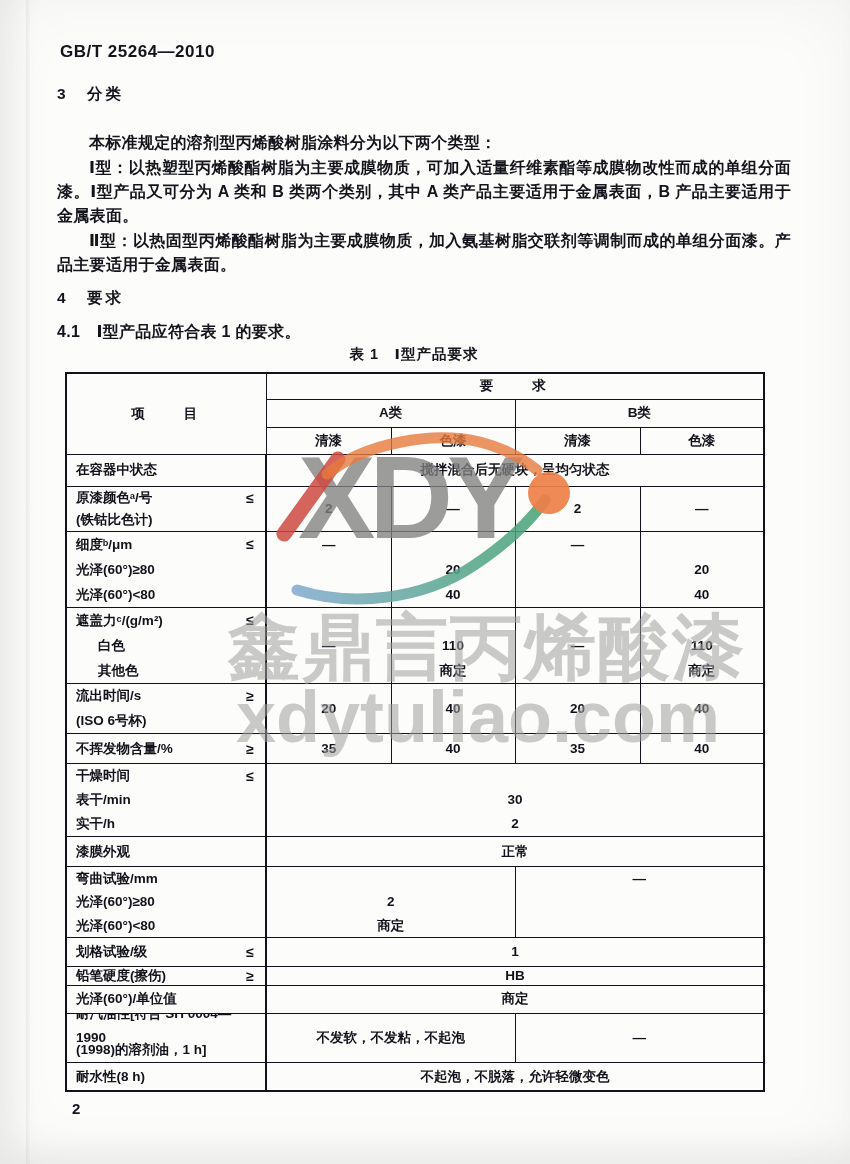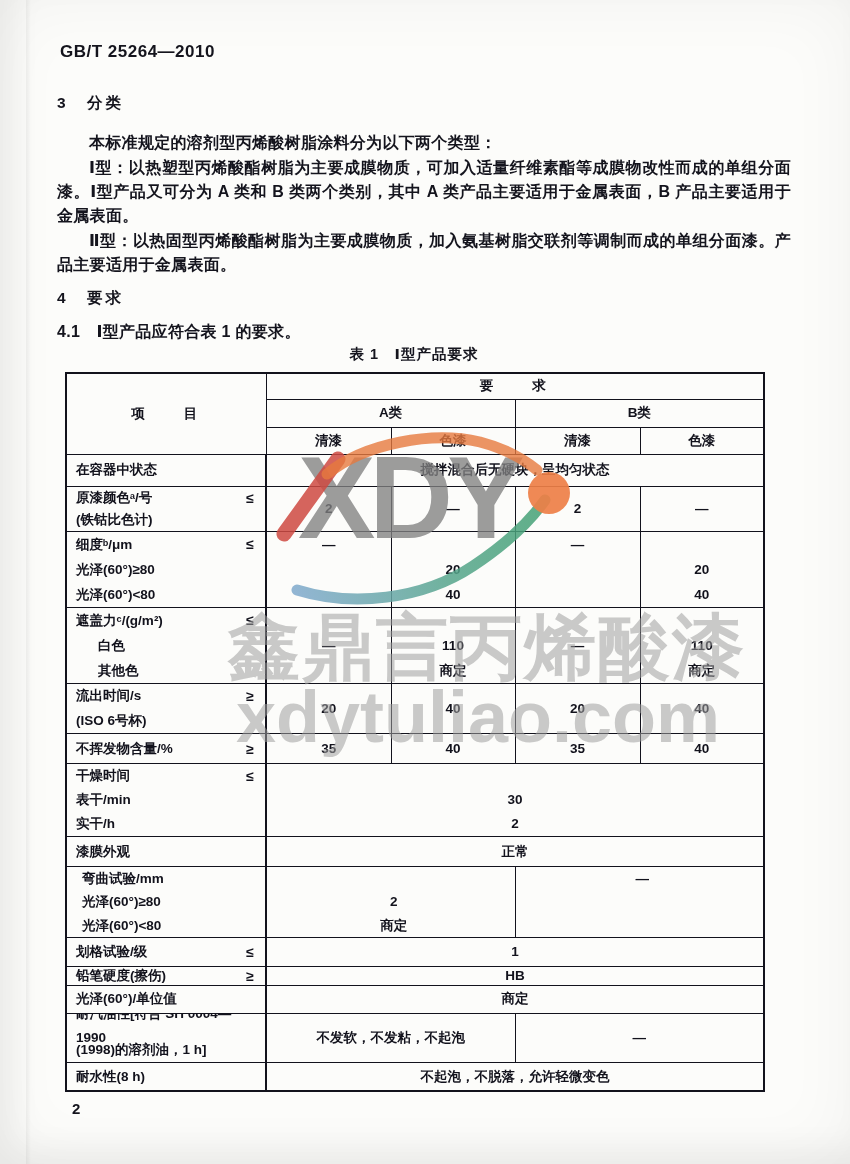--- a/index.html
+++ b/index.html
@@ -28,21 +28,21 @@
   .line { display:flex; justify-content:space-between; align-items:center;
           padding-left:9px; padding-right:11px; }
   .line .ind { padding-left:22px; }
   .sline { display:flex; justify-content:space-between; align-items:center;
            padding-left:9px; padding-right:11px; height:100%; }
   .vline { text-align:center; }
   .ln22 .line,.ln22 .vline { height:22.4px; line-height:22.4px;gap:28px; }
   .ln25 .line,.ln25 .vline { height:25px;   line-height:25px; }
   .ln24h .line,.ln24h .vline { height:24.4px; line-height:24.4px; }
   .ln24 .line,.ln24 .vline { height:24px;   line-height:24px; }
-  .ln23 .line,.ln23 .vline { height:23.3px; line-height:23.3px;margin-left:6px; }
+  .ln23 .line,.ln23 .vline { height:23.3px; line-height:23.3px; }
   .op { font-size:14px; font-weight:bold; }
   .page-num { position:absolute; left:72px; top:1100px; font-size:15px; font-weight:bold; }
   
   .wm { position:absolute; left:0; top:0; width:784px; height:1164px; pointer-events:none; }
   .wm-logo-text { position:absolute; left:298px; top:440px; font-size:116px; font-weight:bold;
                   color:rgba(128,128,128,0.78); letter-spacing:-6px; line-height:1; }
   .wm-brand { position:absolute; left:228px; top:606px; font-size:72px; font-weight:bold;
               color:rgba(158,158,158,0.55); letter-spacing:2px; line-height:1.15; white-space:nowrap; }
   .wm-domain { position:absolute; left:236px; top:676px; font-size:72px; font-weight:bold;
                color:rgba(158,158,158,0.55); line-height:1.15; white-space:nowrap; }
@@ -50,21 +50,21 @@
                 background:linear-gradient(to right, rgba(0,0,0,0.05), rgba(0,0,0,0)); }
 </style>
 </head>
 <body>
 
 <div class="page">
   <div class="edge-strip"></div>
 
   <div class="doc-code">GB/T 25264—2010</div>
 
-  <div class="sec-heading" style="top:93px;">3　分类</div>
+  <div class="sec-heading" style="top:84px;">3　分类</div>
   <div class="para" style="top:131px;">本标准规定的溶剂型丙烯酸树脂涂料分为以下两个类型：</div>
   <div class="para" style="top:156px;">Ⅰ型：以热塑型丙烯酸酯树脂为主要成膜物质，可加入适量纤维素酯等成膜物改性而成的单组分面漆。Ⅰ型产品又可分为 A 类和 B 类两个类别，其中 A 类产品主要适用于金属表面，B 产品主要适用于金属表面。</div>
   <div class="para" style="top:229px;">Ⅱ型：以热固型丙烯酸酯树脂为主要成膜物质，加入氨基树脂交联剂等调制而成的单组分面漆。产品主要适用于金属表面。</div>
 
   <div class="sec-heading" style="top:288px;">4　要求</div>
   <div class="para" style="top:320px; text-indent:0;">4.1　Ⅰ型产品应符合表 1 的要求。</div>
 
   <div class="table-title">表 1　Ⅰ型产品要求</div>
 
   <table class="std-table">

